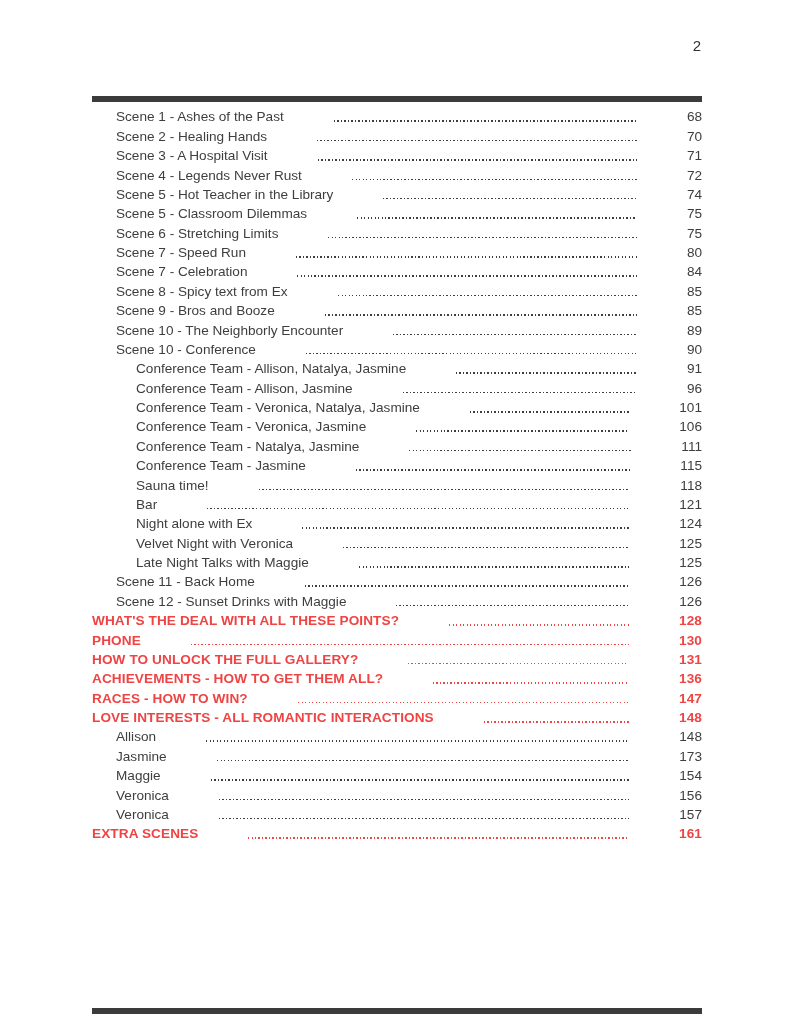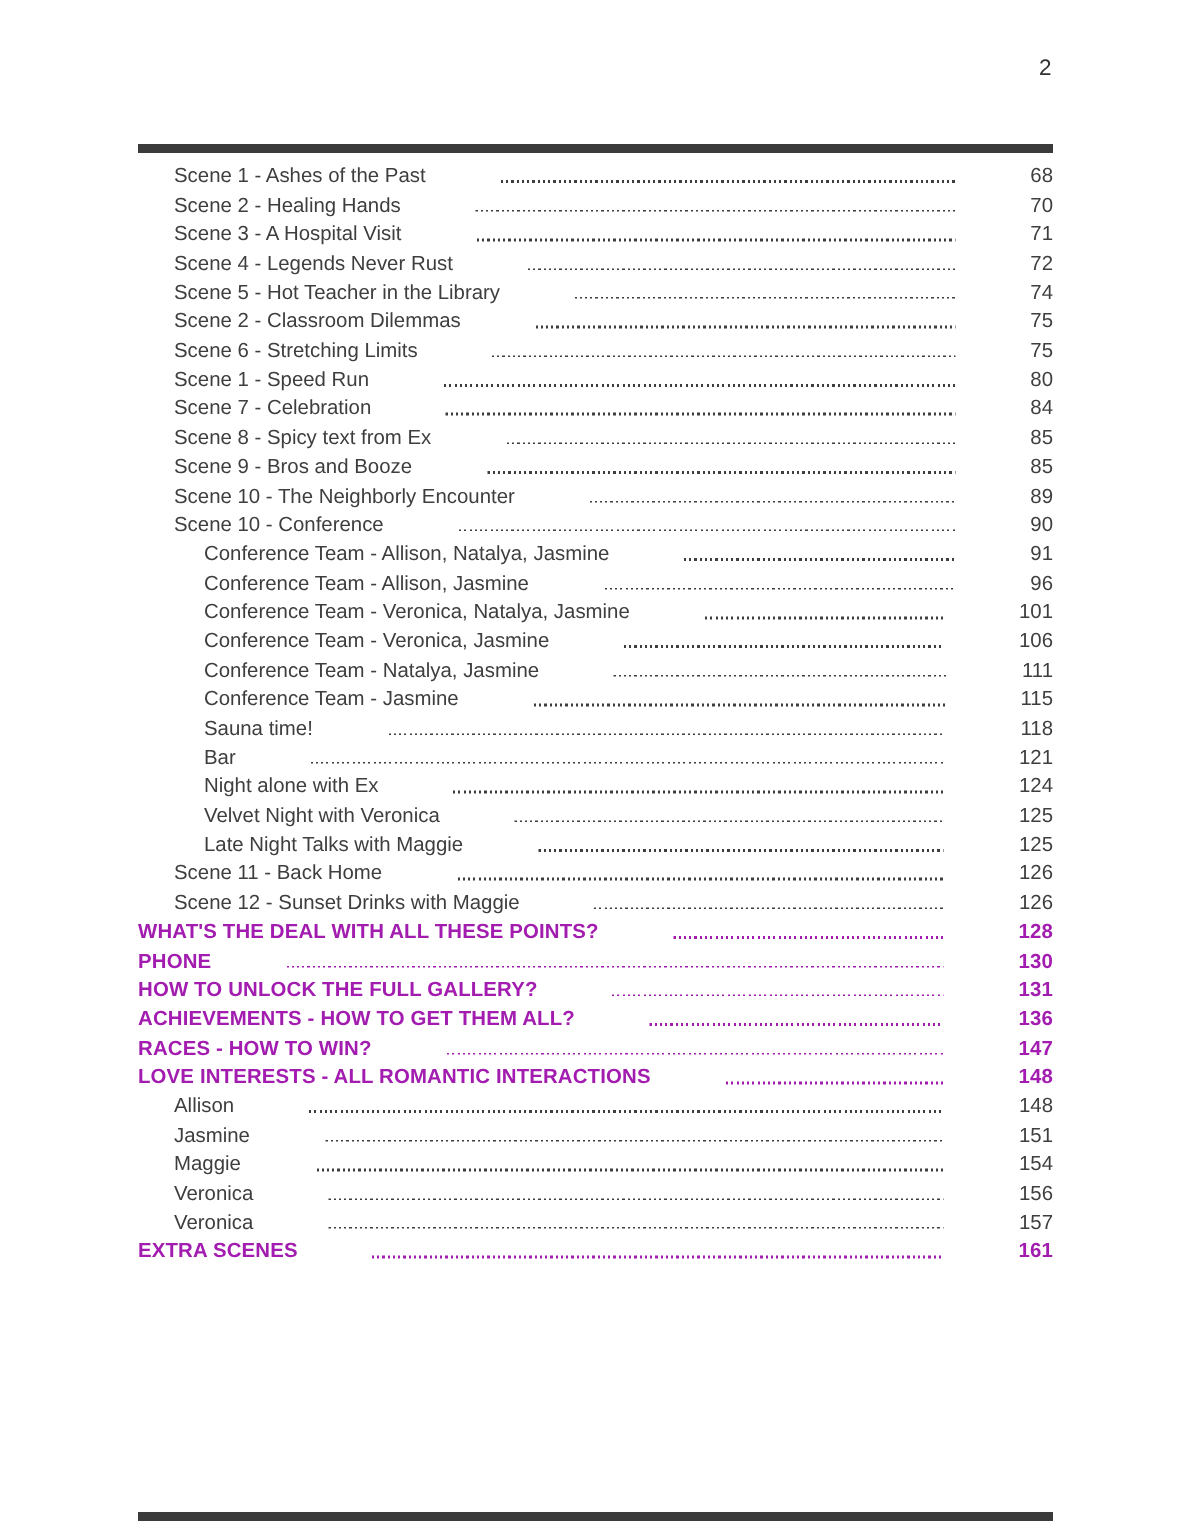--- a/index.html
+++ b/index.html
@@ -45,21 +45,21 @@
     height: 19.38px;
     font-size: 13.6px;
     line-height: 17px;
     white-space: nowrap;
     gap: 48px;
   }
   .toc-row.level-1 { padding-left: 24px; }
   .toc-row.level-2 { padding-left: 44px; }
   .toc-row.bold {
     font-weight: 700;
-    color: #a21caf;
+    color: #ef4444;
     letter-spacing: 0.1px;
   }
   .toc-label { flex: 0 0 auto; }
   .leader {
     flex: 1 1 auto;
     align-self: flex-end;
     height: 1.5px;
     margin: 0 2px 3.5px 2px;
     background-image: repeating-linear-gradient(to right,
       currentColor 0, currentColor 1.4px,
@@ -93,31 +93,31 @@
         <span class="toc-label">Scene 4 - Legends Never Rust</span>
         <span class="leader"></span>
         <span class="toc-page">72</span>
       </div>
       <div class="toc-row level-1">
         <span class="toc-label">Scene 5 - Hot Teacher in the Library</span>
         <span class="leader"></span>
         <span class="toc-page">74</span>
       </div>
       <div class="toc-row level-1">
-        <span class="toc-label">Scene 2 - Classroom Dilemmas</span>
+        <span class="toc-label">Scene 5 - Classroom Dilemmas</span>
         <span class="leader"></span>
         <span class="toc-page">75</span>
       </div>
       <div class="toc-row level-1">
         <span class="toc-label">Scene 6 - Stretching Limits</span>
         <span class="leader"></span>
         <span class="toc-page">75</span>
       </div>
       <div class="toc-row level-1">
-        <span class="toc-label">Scene 1 - Speed Run</span>
+        <span class="toc-label">Scene 7 - Speed Run</span>
         <span class="leader"></span>
         <span class="toc-page">80</span>
       </div>
       <div class="toc-row level-1">
         <span class="toc-label">Scene 7 - Celebration</span>
         <span class="leader"></span>
         <span class="toc-page">84</span>
       </div>
       <div class="toc-row level-1">
         <span class="toc-label">Scene 8 - Spicy text from Ex</span>
@@ -235,21 +235,21 @@
         <span class="toc-page">148</span>
       </div>
       <div class="toc-row level-1">
         <span class="toc-label">Allison</span>
         <span class="leader"></span>
         <span class="toc-page">148</span>
       </div>
       <div class="toc-row level-1">
         <span class="toc-label">Jasmine</span>
         <span class="leader"></span>
-        <span class="toc-page">151</span>
+        <span class="toc-page">173</span>
       </div>
       <div class="toc-row level-1">
         <span class="toc-label">Maggie</span>
         <span class="leader"></span>
         <span class="toc-page">154</span>
       </div>
       <div class="toc-row level-1">
         <span class="toc-label">Veronica</span>
         <span class="leader"></span>
         <span class="toc-page">156</span>

